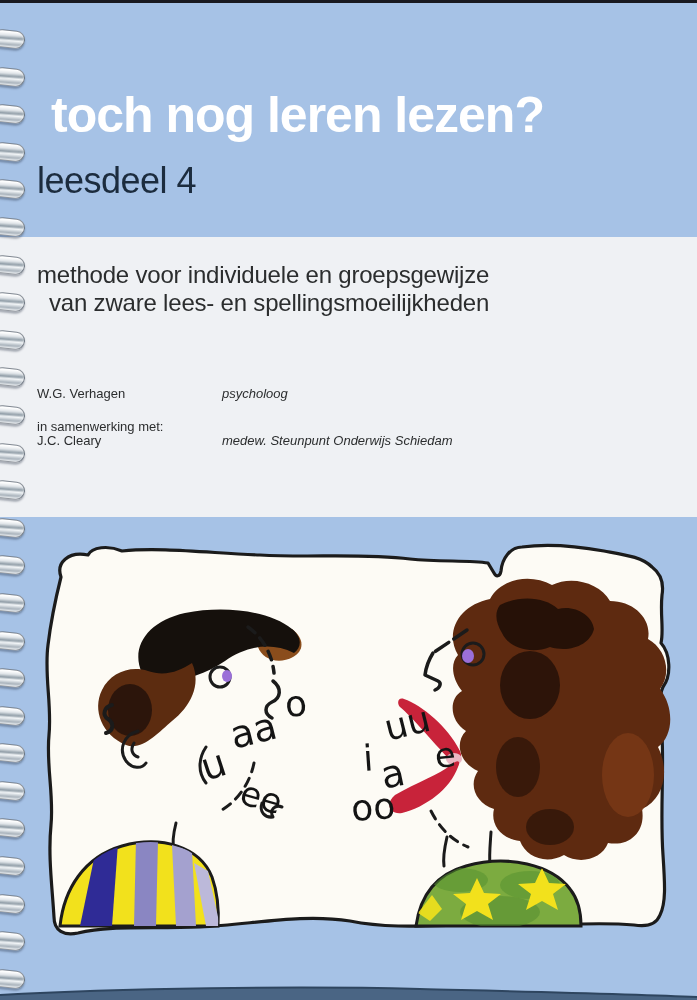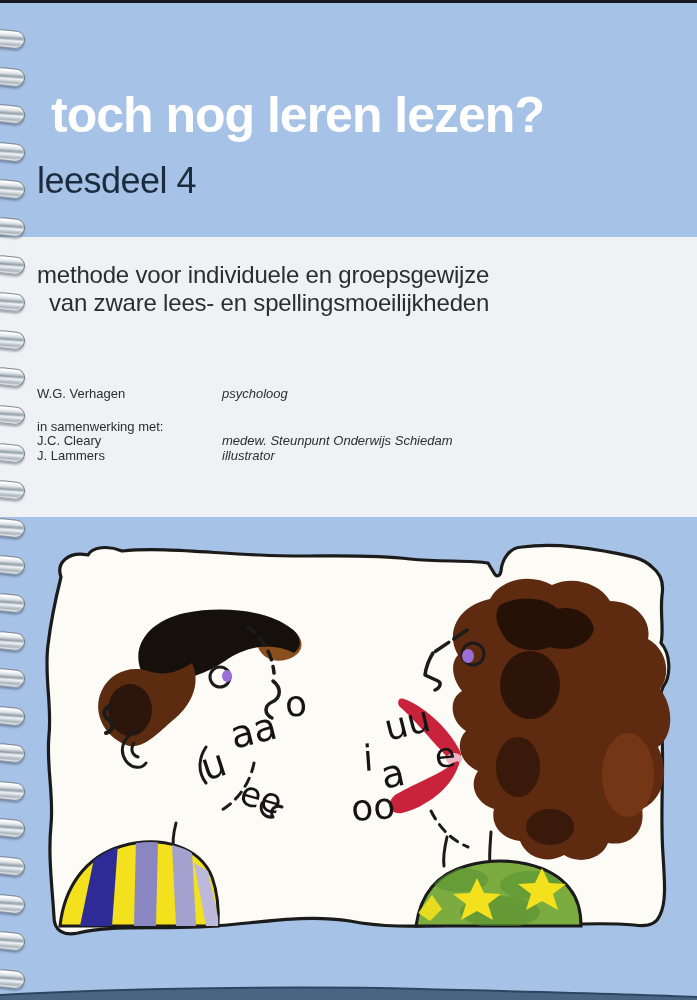--- a/index.html
+++ b/index.html
@@ -101,24 +101,20 @@
       <div class="row">
         <span class="name">W.G. Verhagen</span>
         <span class="role">psycholoog</span>
       </div>
       <div class="gap"></div>
       <div class="row heading">in samenwerking met:</div>
       <div class="row">
         <span class="name">J.C. Cleary</span>
         <span class="role">medew. Steunpunt Onderwijs Schiedam</span>
       </div>
-      <div class="row">
-        <span class="name">J. Lammers</span>
-        <span class="role">illustrator</span>
-      </div>
     </div>
   </section>
 
   <svg class="illustration" width="660" height="410" viewBox="0 0 660 410">
 
     <path d="M 31,42 C 26,28 38,16 58,20 C 62,12 78,10 92,16 C 130,12 180,18 230,20 C 280,23 330,18 380,24 C 410,27 440,25 458,28 L 464,38 C 466,42 470,42 471,36 C 472,24 480,12 492,12 C 520,8 552,12 574,16 C 596,20 612,22 622,32 C 630,38 634,48 632,60 C 630,80 634,95 631,108 C 640,118 642,140 633,152 C 628,162 630,180 632,200 C 634,240 630,280 633,320 C 635,350 636,368 630,380 C 626,390 616,392 604,390 C 560,386 520,392 470,390 C 420,388 370,396 320,386 C 270,378 220,390 170,392 C 120,394 80,390 48,398 C 34,401 24,396 24,382 C 22,350 18,320 21,290 C 24,260 16,230 19,200 C 22,170 14,140 18,110 C 21,85 26,62 31,42 Z" fill="#fdfbf5" stroke="#1b1b1b" stroke-width="3.2" stroke-linejoin="round"></path>
 
     <g>
       <path d="M 262,94 C 275,104 274,116 263,122 C 248,130 232,124 228,112 C 238,100 250,92 262,94 Z" fill="#8a4d1c"></path>
       <path d="M 112,138 C 100,112 118,86 155,78 C 195,70 240,76 262,94 C 272,102 272,112 264,118 C 240,106 215,112 195,126 C 165,146 130,152 112,138 Z" fill="#15100c"></path>

